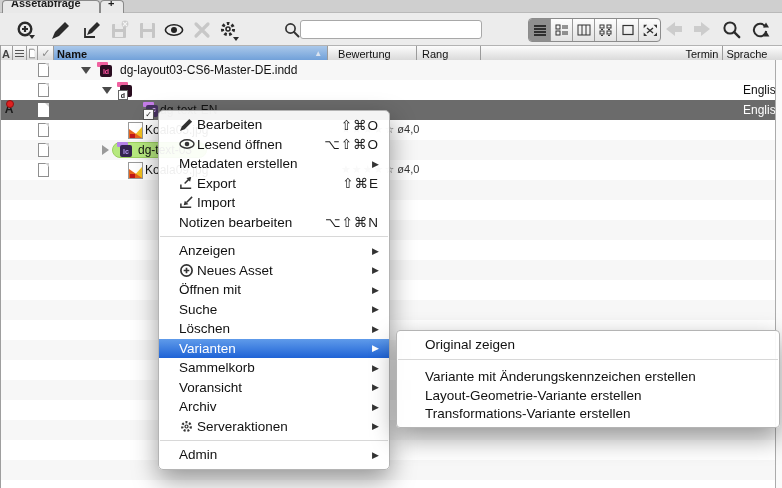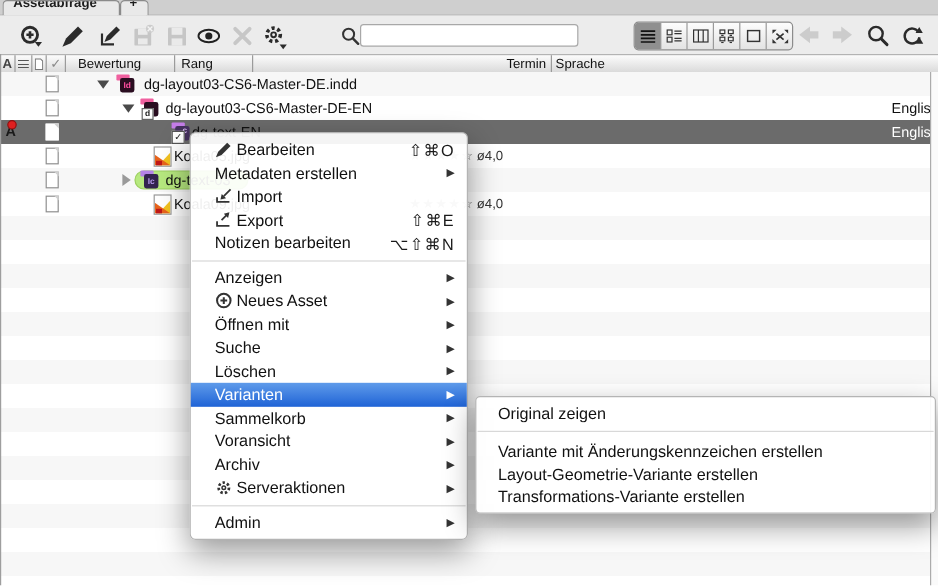--- a/index.html
+++ b/index.html
@@ -84,21 +84,21 @@
   .gpill{position:absolute;left:112px;top:2px;width:95px;height:16px;border-radius:8px;background:#b7e97f;border:1px solid #9ccf60;box-sizing:border-box;}
   
   #vscroll{left:775px;top:60px;width:6px;height:428px;background:#fafafa;border-left:1px solid #ababab;border-right:1px solid #ababab;box-sizing:content-box;}
   #ledge{left:0;top:45px;width:1px;height:443px;background:#9e9e9e;}
   
   .menu{position:absolute;background:rgba(255,255,255,0.93);border:1px solid #b4b4b4;border-radius:5px;
         box-shadow:0 10px 26px rgba(0,0,0,0.4);padding:4px 0;z-index:10;font-size:13.5px;color:#111;}
   #ctxmenu{left:158px;top:110px;width:232px;box-sizing:border-box;}
   #varmenu{left:396px;top:330px;width:384px;box-sizing:border-box;border-radius:4px;}
   .mitem{height:19.5px;display:flex;align-items:center;padding:0 10px 0 20px;white-space:nowrap;}
-  #varmenu .mitem{height:18.5px;padding:0 10px 0 18px;}
+  #varmenu .mitem{height:18.5px;padding:0 10px 0 28px;}
   .mitem.hl{background:linear-gradient(#5f9bea,#1f63d6);color:#fff;text-align:center;}
   .mitem.hl .marrow{color:#fff;}
   .msep{height:1px;background:#d8d8d8;margin:4px 1px;}
   #varmenu .msep{margin:5px 1px 8px 1px;}
   .micon{width:18px;height:15px;flex:0 0 18px;display:inline-flex;align-items:center;}
   .mlabel{overflow:hidden;}
   .mshort{margin-left:auto;color:#1a1a1a;letter-spacing:1px;}
   .marrow{margin-left:auto;font-size:9px;color:#333;}
 </style>
 </head>
@@ -250,20 +250,24 @@
       <span class="hlist-icon"></span>
     </div>
   <div class="hcell" id="hc-page">
     <svg width="8" height="11" viewBox="0 0 8 11">
         <path d="M0.5 0.5h5l2 2v8h-7z" fill="#fff" stroke="#777"></path>
       </svg>
   </div>
   <div class="hcell" id="hc-check">
       <span>✓</span>
     </div>
+  <div class="hcell" id="hc-name">
+    <span>Name</span>
+    <span class="sort-arrow">▲</span>
+  </div>
   <div class="hcell" id="hc-bewertung">
       <span>Bewertung</span>
     </div>
   <div class="hcell" id="hc-rang">
       <span>Rang</span>
     </div>
   <div class="hcell" id="hc-termin">
       <span>Termin</span>
     </div>
   <div class="hcell" id="hc-sprache">
@@ -304,21 +308,20 @@
       <span class="rname" style="left: 120px;">dg-layout03-CS6-Master-DE.indd</span>
     </div>
     <div class="row" style="top: 20px;">
       <span class="pgicon"></span>
       <span class="exp-down" style="left: 102px;"></span>
       <div class="aicon ic-idv" style="left: 117px;">
         <span class="bar"></span>
         <span class="bodyx"></span>
         <span class="ov">d</span>
       </div>
-      <span class="rname" style="left: 138px;">dg-layout03-CS6-Master-DE-EN</span>
       <span class="rlang">Englisch</span>
     </div>
     <div class="row sel" style="top: 40px;">
       <span class="flagA">A<i></i></span>
       <span class="pgicon"></span>
       <div class="aicon ic-icc" style="left: 143px;">
         <span class="bar"></span>
         <span class="bodyx">c</span>
         <span class="ov">✓</span>
       </div>
@@ -363,45 +366,55 @@
     <div class="mitem">
       <span class="micon">
         <svg width="15" height="15" viewBox="0 0 16 16">
           <polygon points="1,15 3,10 11,2 14,5 6,13" fill="#333"></polygon>
         </svg>
       </span>
       <span class="mlabel">Bearbeiten</span>
       <span class="mshort">⇧⌘O</span>
     </div>
     <div class="mitem">
+      <span class="micon">
+        <svg width="16" height="14" viewBox="0 0 16 14">
+          <ellipse cx="8" cy="7" rx="7" ry="4.2" fill="none" stroke="#333" stroke-width="1.4"></ellipse>
+          <circle cx="8" cy="7" r="2.3" fill="#333"></circle>
+        </svg>
+      </span>
+      <span class="mlabel">Lesend öffnen</span>
+      <span class="mshort">⌥⇧⌘O</span>
+    </div>
+    <div class="mitem">
       <span class="mlabel">Metadaten erstellen</span>
       <span class="marrow">▶</span>
+    </div>
+    <div class="mitem">
+      <span class="micon">
+        <svg width="15" height="15" viewBox="0 0 16 16">
+          <path d="M6 8l6-6" stroke="#333" stroke-width="1.6"></path>
+          <polygon points="13,1 8,2.2 11.8,6" fill="#333"></polygon>
+          <path d="M2 9v4h11" fill="none" stroke="#333" stroke-width="1.6"></path>
+        </svg>
+      </span>
+      <span class="mlabel">Export</span>
+      <span class="mshort">⇧⌘E</span>
     </div>
     <div class="mitem">
       <span class="micon">
         <svg width="15" height="15" viewBox="0 0 16 16">
           <path d="M14 2L8 8" stroke="#333" stroke-width="1.6"></path>
           <polygon points="5,11 10,9.8 6.2,6" fill="#333"></polygon>
           <path d="M2 9v4h11" fill="none" stroke="#333" stroke-width="1.6"></path>
         </svg>
       </span>
       <span class="mlabel">Import</span>
     </div>
     <div class="mitem">
-      <span class="micon">
-        <svg width="15" height="15" viewBox="0 0 16 16">
-          <path d="M6 8l6-6" stroke="#333" stroke-width="1.6"></path>
-          <polygon points="13,1 8,2.2 11.8,6" fill="#333"></polygon>
-          <path d="M2 9v4h11" fill="none" stroke="#333" stroke-width="1.6"></path>
-        </svg>
-      </span>
-      <span class="mlabel">Export</span>
-      <span class="mshort">⇧⌘E</span>
-    </div>
-    <div class="mitem">
       <span class="mlabel">Notizen bearbeiten</span>
       <span class="mshort">⌥⇧⌘N</span>
     </div>
     <div class="msep"></div>
     <div class="mitem">
       <span class="mlabel">Anzeigen</span>
       <span class="marrow">▶</span>
     </div>
     <div class="mitem">
       <span class="micon">

